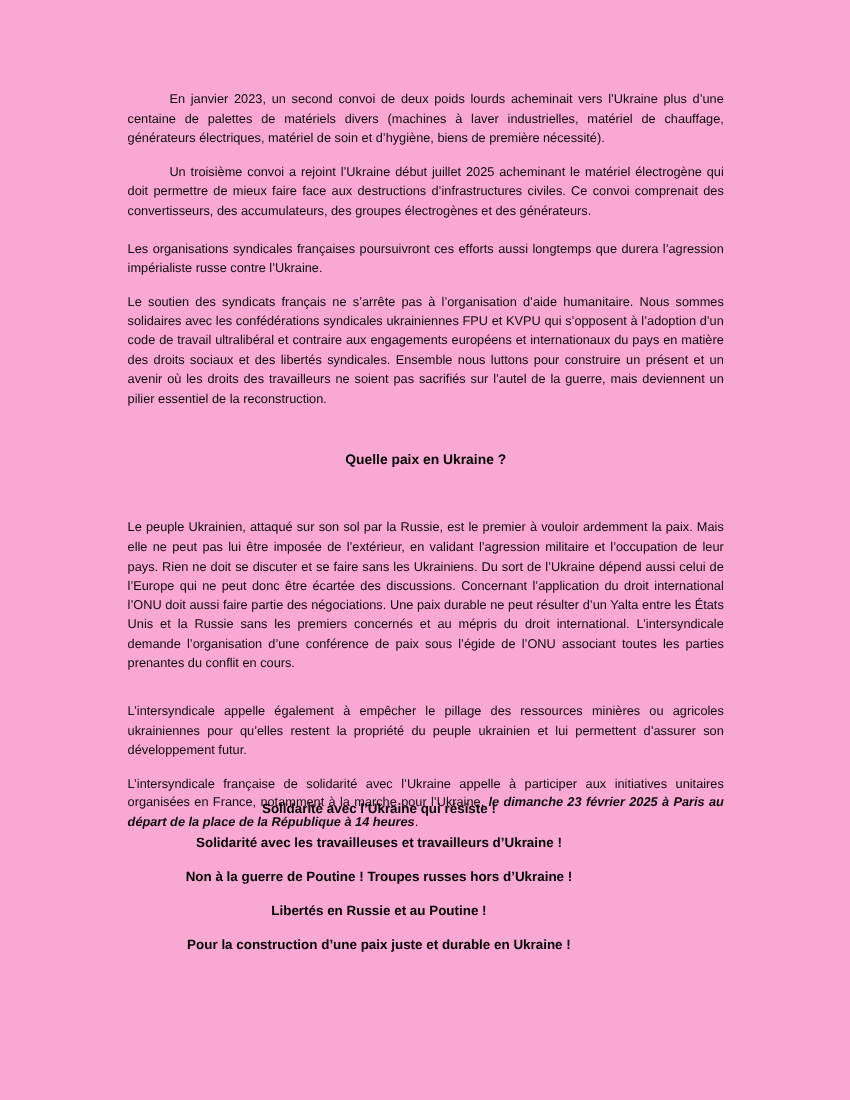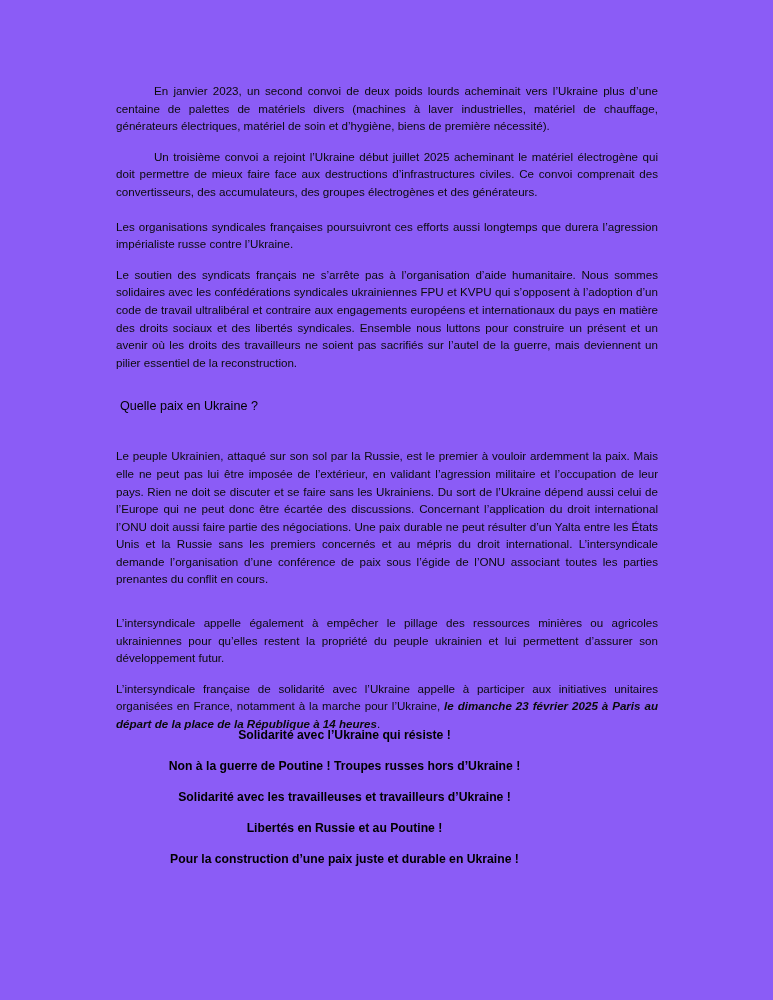--- a/index.html
+++ b/index.html
@@ -11,21 +11,21 @@
     width: 773px;
     height: 1000px;
     font-family: "Liberation Sans", sans-serif;
     color: #000000;
     -webkit-font-smoothing: antialiased;
   }
   .page {
     position: relative;
     width: 773px;
     height: 1000px;
-    background: #8b5cf6;
+    background: #f9a8d4;
     overflow: hidden;
   }
   .content {
     position: absolute;
     left: 116px;
     top: 82px;
     width: 542px;
   }
   p.para {
     margin: 0 0 0 0;
@@ -36,25 +36,25 @@
     color: #0a0a0a;
   }
   p.indent {
     text-indent: 38px;
   }
   .gap-sm { height: 11px; }
   .gap-md { height: 13px; }
   .gap-lg { height: 17px; }
   .gap-xl { height: 22px; }
   h2.section-heading {
-    margin: 4px;
+    margin: 16px;
     font-size: 12.6px;
     line-height: 18px;
-    font-weight: normal;
-    text-align: left;
+    font-weight: bold;
+    text-align: center;
     color: #000000;
   }
   .bold-italic {
     font-weight: bold;
     font-style: italic;
   }
   .slogans {
     position: absolute;
     left: 0;
     top: 726px;
@@ -111,19 +111,19 @@
     <p class="para">L’intersyndicale appelle également à empêcher le pillage des ressources minières ou agricoles ukrainiennes pour qu’elles restent la propriété du peuple ukrainien et lui permettent d’assurer son développement futur.</p>
 
     <div class="gap-md"></div>
 
     <p class="para"><span>L’intersyndicale française de solidarité avec l’Ukraine appelle à participer aux initiatives unitaires organisées en France, notamment à la marche pour l’Ukraine, </span><span class="bold-italic">le dimanche 23 février 2025 à Paris au départ de la place de la République à 14 heures</span><span>.</span></p>
 
   </div>
 
   <div class="slogans">
     <p class="slogan">Solidarité avec l’Ukraine qui résiste !</p>
+    <p class="slogan">Solidarité avec les travailleuses et travailleurs d’Ukraine !</p>
     <p class="slogan">Non à la guerre de Poutine ! Troupes russes hors d’Ukraine !</p>
-    <p class="slogan">Solidarité avec les travailleuses et travailleurs d’Ukraine !</p>
     <p class="slogan">Libertés en Russie et au Poutine !</p>
     <p class="slogan">Pour la construction d’une paix juste et durable en Ukraine !</p>
   </div>
 
 </div>
 
 </body></html>

